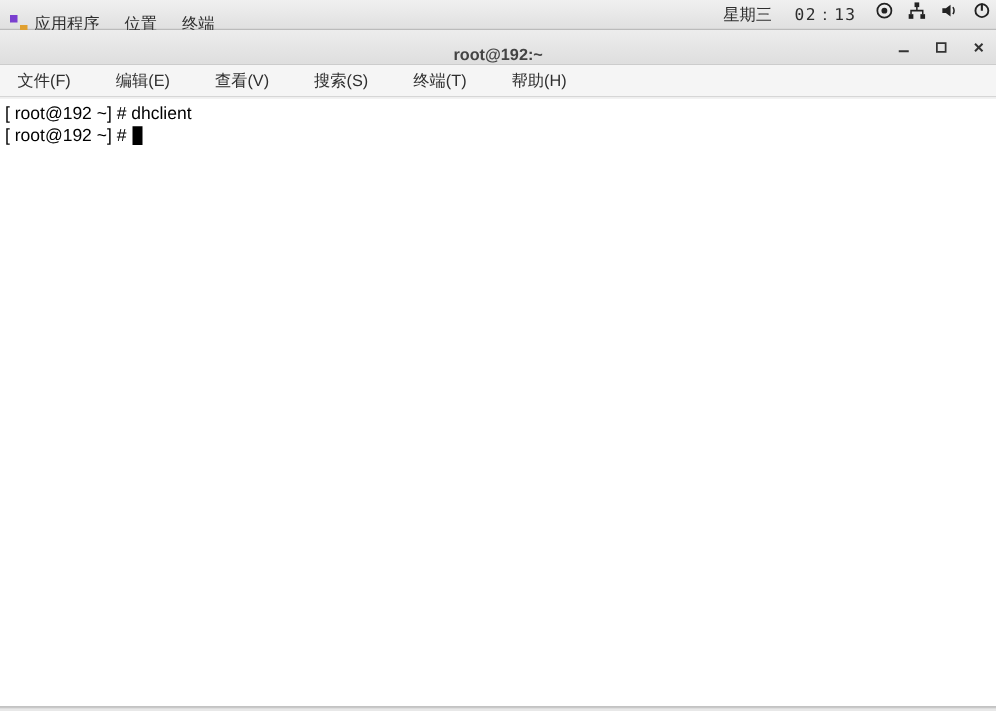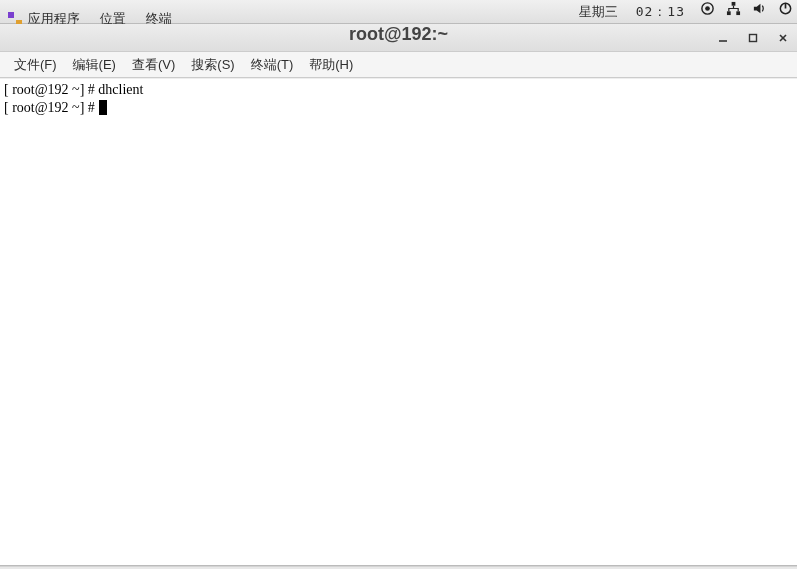--- a/index.html
+++ b/index.html
@@ -41,51 +41,51 @@
     
     .window {
       position: absolute; left: 0; top: 24px; right: 0;
       background: #fff;
       display: flex; flex-direction: column;
       height: 543px;
     }
     .titlebar {
       height: 28px;
       background: linear-gradient(#ededed, #dedede);
-      display: flex; align-items: flex-start; justify-content: center;
+      display: flex; align-items: flex-end; justify-content: center;
       position: relative;
       border-bottom: 1px solid #ccc;
       font-weight: bold;
-      font-size: 18px;
+      font-size: 13px;
       color: #444;
     }
     .window-controls {
       position: absolute; right: 6px; top: 0; bottom:0;
       display: flex; align-items: center; gap: 14px;
       font-family: monospace;
     }
     .win-btn { width: 16px; height: 16px; display:flex; align-items:center; justify-content:center; cursor:pointer; font-size: 13px; font-weight: bold; color:#333;}
 
     .menubar {
       height: 26px;
       background: #f5f5f5;
       border-bottom: 1px solid #ccc;
       display: flex; align-items: center;
       padding-left: 6px;
-      gap: 0;
+      gap: 20px;
       font-size: 13px;
     }
     .menu-item { padding: 3px 8px; cursor: pointer; }
 
     
     .terminal {
       flex: 1;
       background: #ffffff;
       border-top: 1px solid #eee;
-      font-family: Liberation Serif, serif;
+      font-family: Liberation Sans, sans-serif;
       font-size: 14px;
       color: #000;
       padding: 2px 4px;
       line-height: 1.3;
       white-space: pre;
       outline: none;
     }
     .cursor-block {
       display:inline-block;
       width: 8px; height: 15px;

